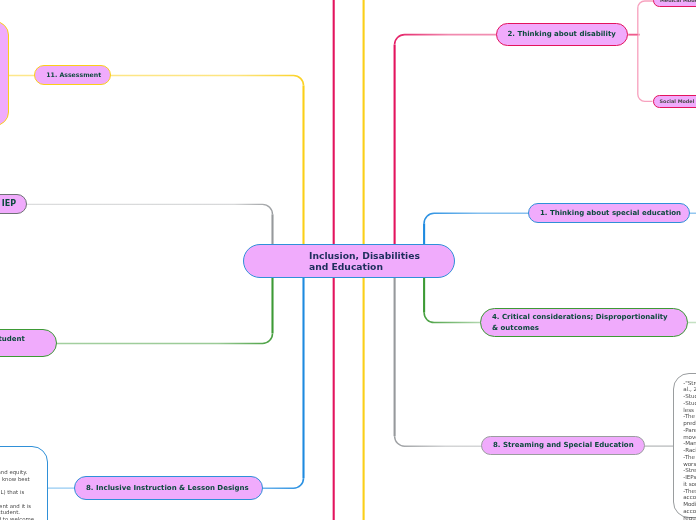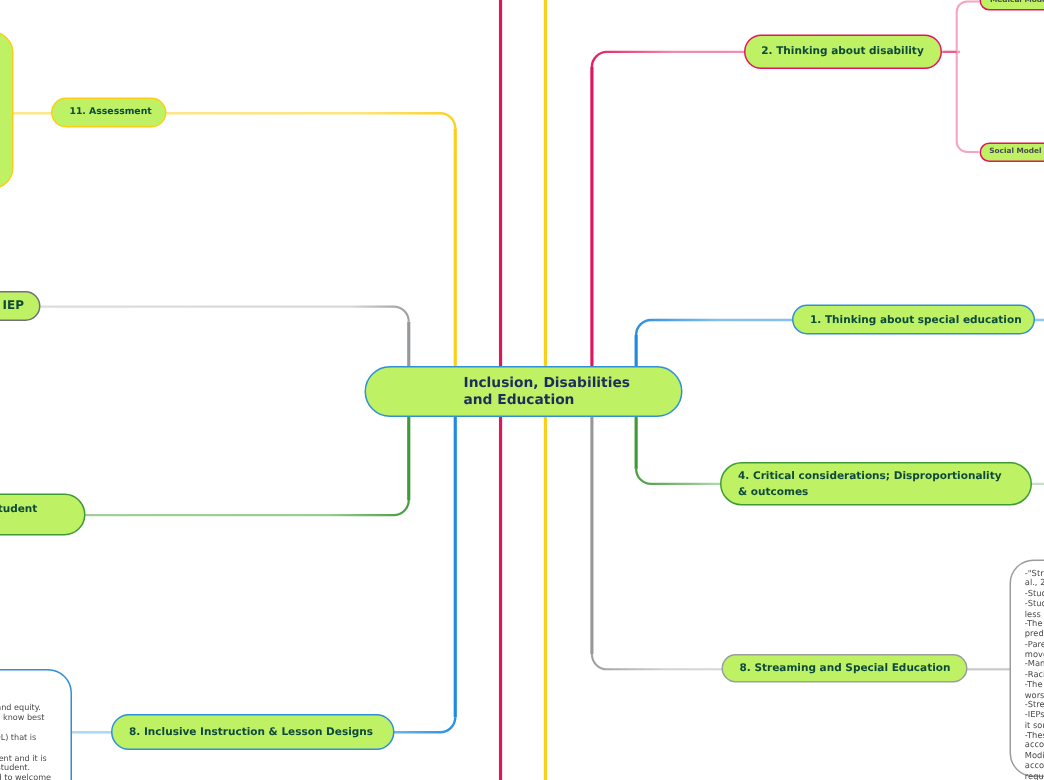--- a/index.html
+++ b/index.html
@@ -1,21 +1,21 @@
 <!DOCTYPE html>
 <html><head>
 <meta charset="utf-8">
 <title>Mind Map</title>
 <style>
   html,body{margin:0;padding:0;background:#ffffff;}
   body{width:696px;height:520px;overflow:hidden;
        font-family:"DejaVu Sans",sans-serif;-webkit-font-smoothing:antialiased;}
   #stage{position:relative;width:696px;height:520px;overflow:hidden;background:#fff;}
   svg.links{position:absolute;left:0;top:0;width:696px;height:520px;pointer-events:none;}
-  .node{position:absolute;box-sizing:border-box;background:#bef264;
+  .node{position:absolute;box-sizing:border-box;background:#f0abfc;
         border:1.4px solid #888;border-radius:999px;
         display:flex;align-items:center;z-index:5;}
   .node .lbl{font-weight:bold;color:#0d4a3d;font-size:7px;
              letter-spacing:0px;line-height:10.5px;padding:0 11px;white-space:nowrap;}
   .center{border:1.6px solid #2f90d8;border-radius:18px;}
   .center .lbl{color:#1d2e5c;font-size:9.2px;font-weight:bold;padding:0 17px;
                line-height:11px;letter-spacing:0px;white-space:normal;width:174px;
                font-family:"DejaVu Sans",sans-serif;margin-left:48px;}
   .txtnode{position:absolute;box-sizing:border-box;background:#fff;z-index:4;}
   .txtnode .body{font-size:5.4px;line-height:6.3px;color:#4a4a4a;padding:4px 9px;white-space:pre-line;}

